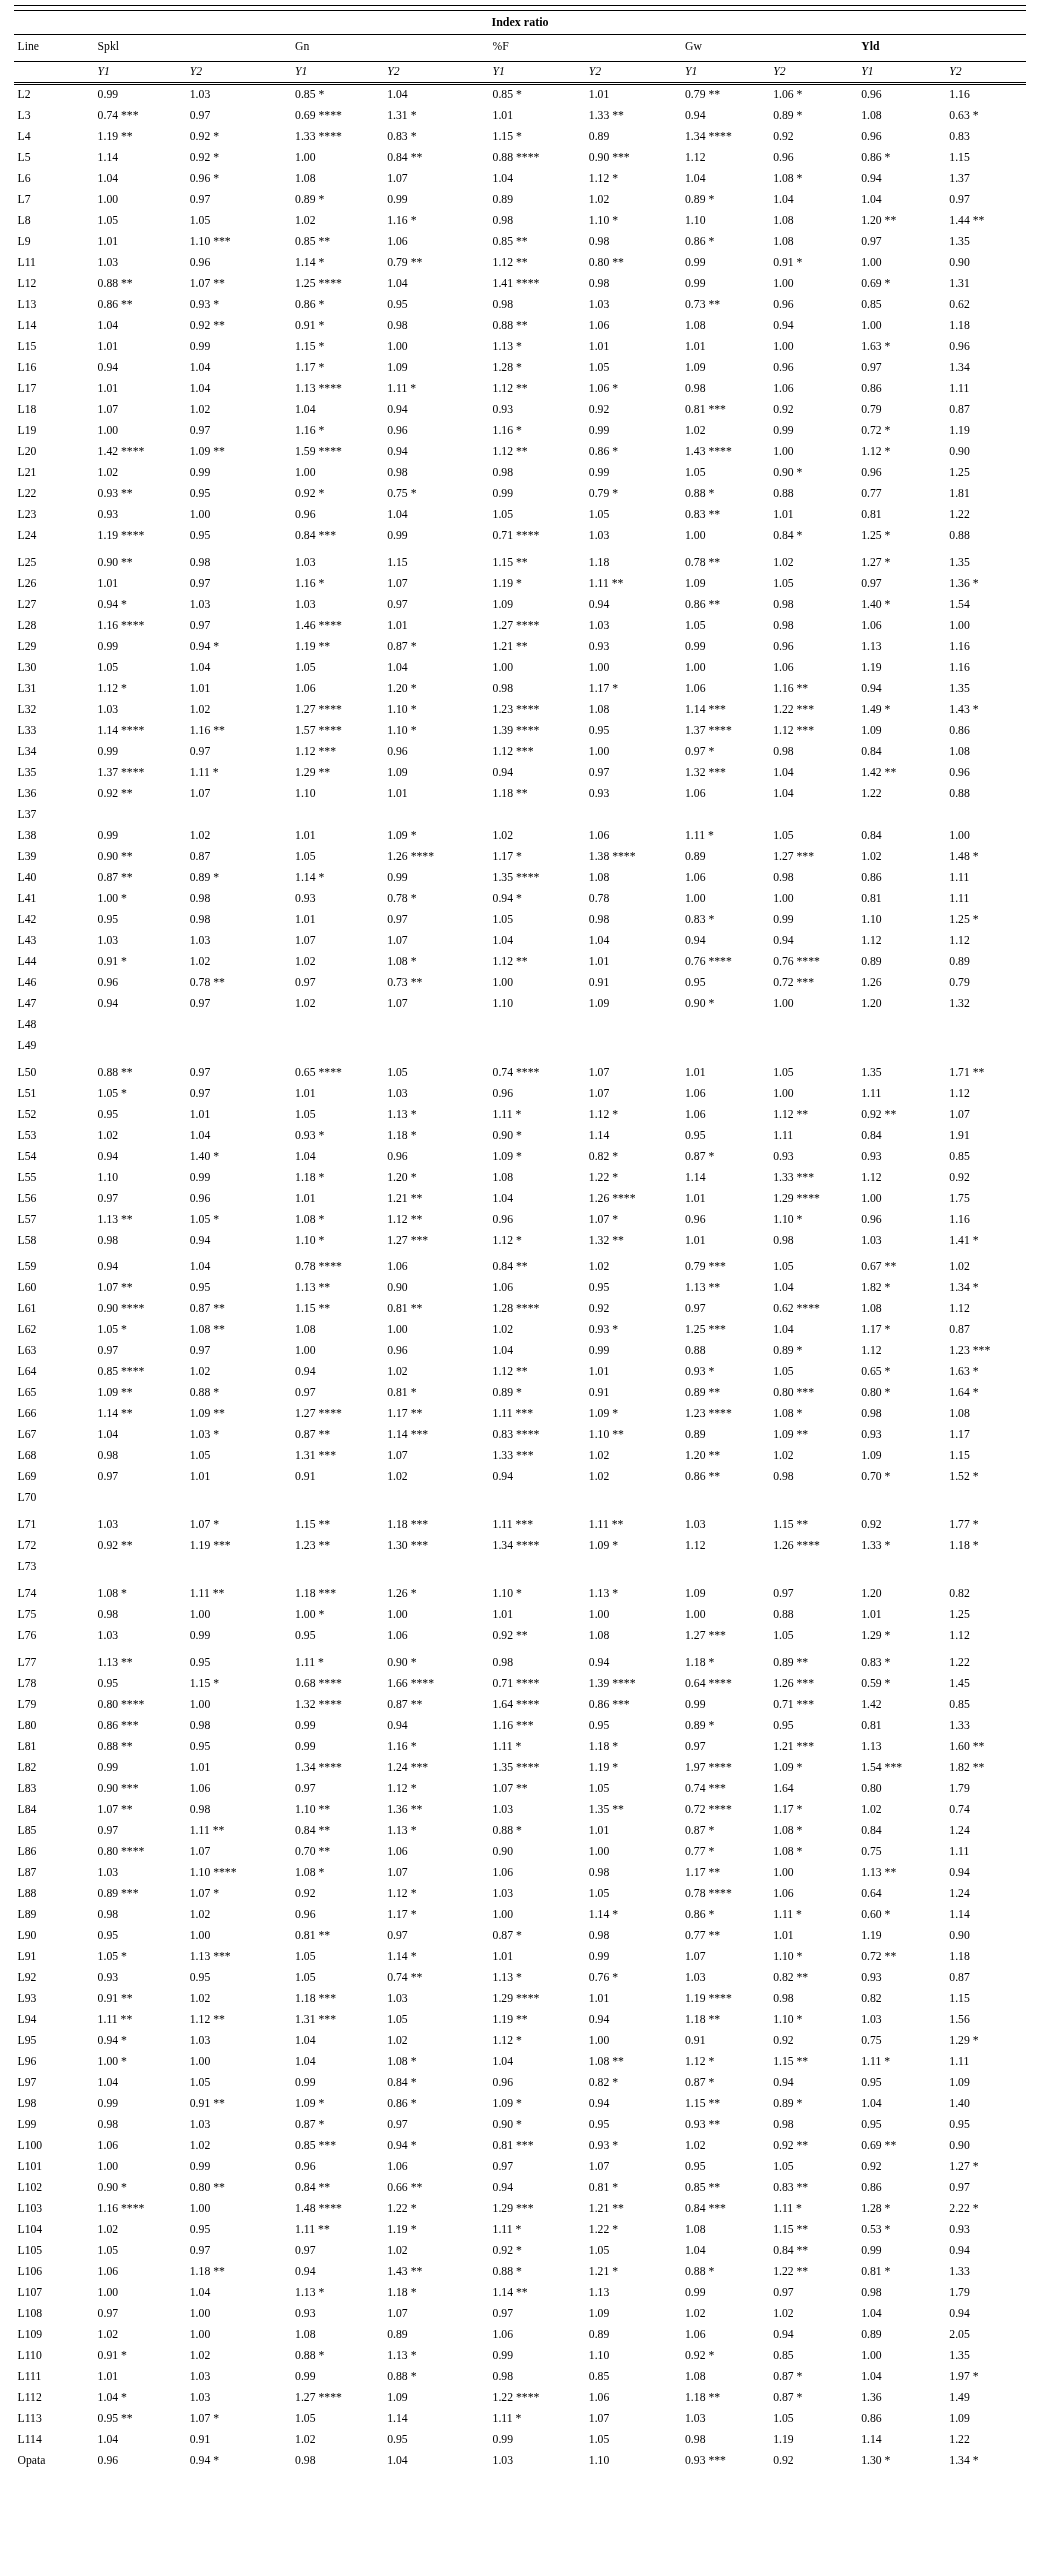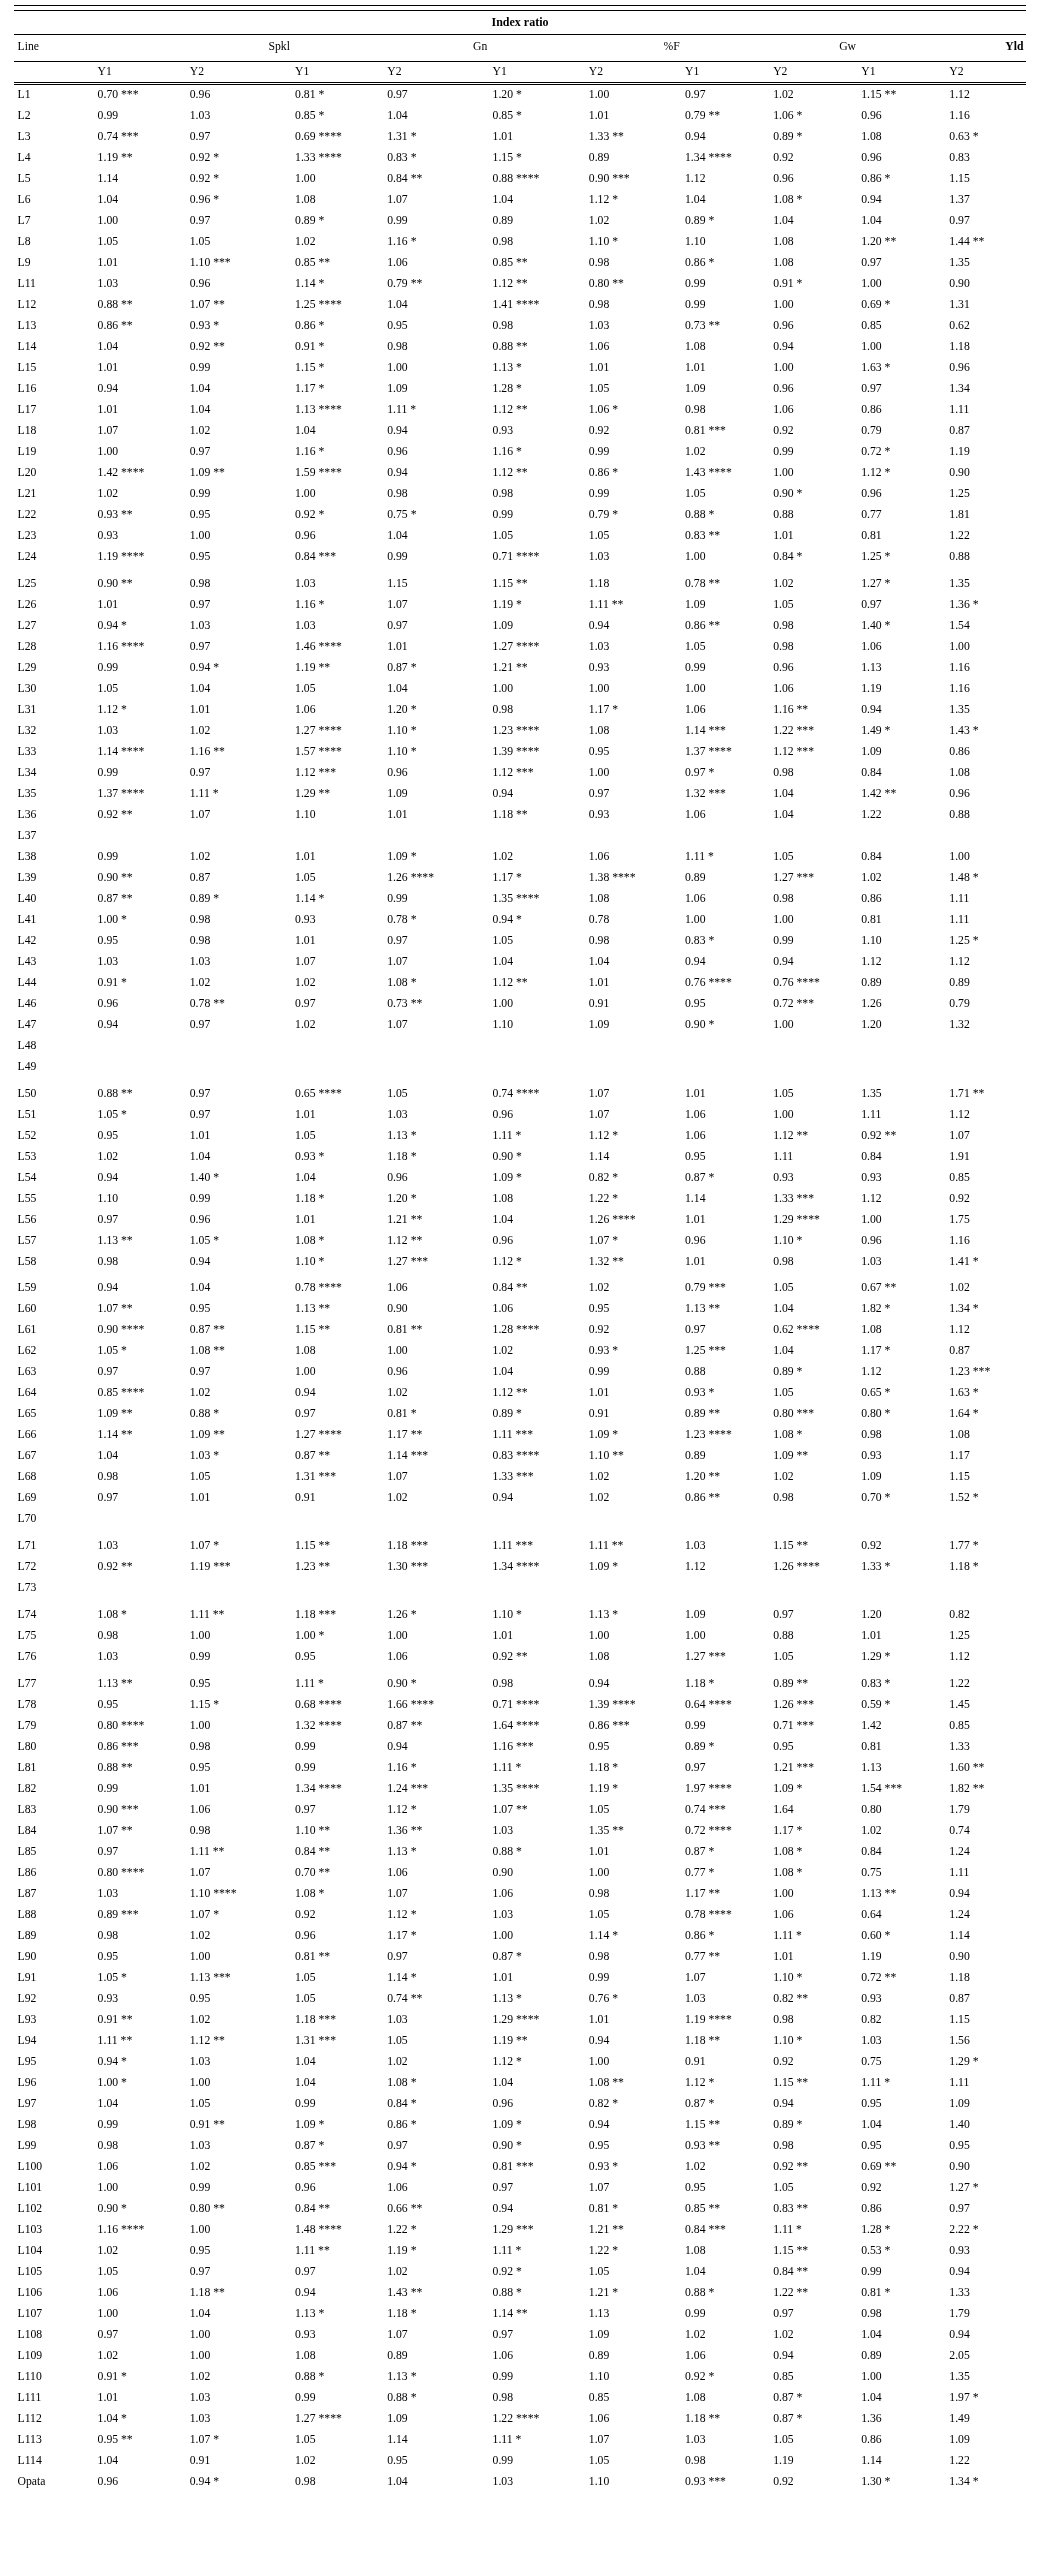--- a/index.html
+++ b/index.html
@@ -23,26 +23,27 @@
     height: 23.4px;
     border-bottom: 0.9px solid #000;
     vertical-align: middle;
     font-size: 12px;
   }
   .group-row th {
     height: 27px;
     border-bottom: 0.9px solid #000;
     padding-bottom: 8px;
   }
-  .group-row th.group-head { text-align: right; }
+  .group-row th.group-head { text-align: left; }
   .group-row th.bold { font-weight: bold; }
   .year-row th {
     height: 21.7px;
     border-bottom: 3.5px double #000;
     padding-bottom: 3.5px;
+    font-style: italic;
   }
   tbody td { height: 21px; padding-bottom: 3.5px; }
   tbody tr.gap td { padding-top: 10.4px; }
   .line-cell, .line-head { padding-left: 3.5px; }
 </style>
 </head>
 <body>
 
 <div class="page">
   <div class="top-double"></div>
@@ -81,33 +82,20 @@
           <th>Y1</th>
           <th>Y2</th>
           <th>Y1</th>
           <th>Y2</th>
           <th>Y1</th>
           <th>Y2</th>
         </tr>
     </thead>
     <tbody id="table-body">
         <tr>
-          <td class="line-cell">L1</td>
-          <td>0.70 ***</td>
-          <td>0.96</td>
-          <td>0.81 *</td>
-          <td>0.97</td>
-          <td>1.20 *</td>
-          <td>1.00</td>
-          <td>0.97</td>
-          <td>1.02</td>
-          <td>1.15 **</td>
-          <td>1.12</td>
-        </tr>
-        <tr>
           <td class="line-cell">L2</td>
           <td>0.99</td>
           <td>1.03</td>
           <td>0.85 *</td>
           <td>1.04</td>
           <td>0.85 *</td>
           <td>1.01</td>
           <td>0.79 **</td>
           <td>1.06 *</td>
           <td>0.96</td>

